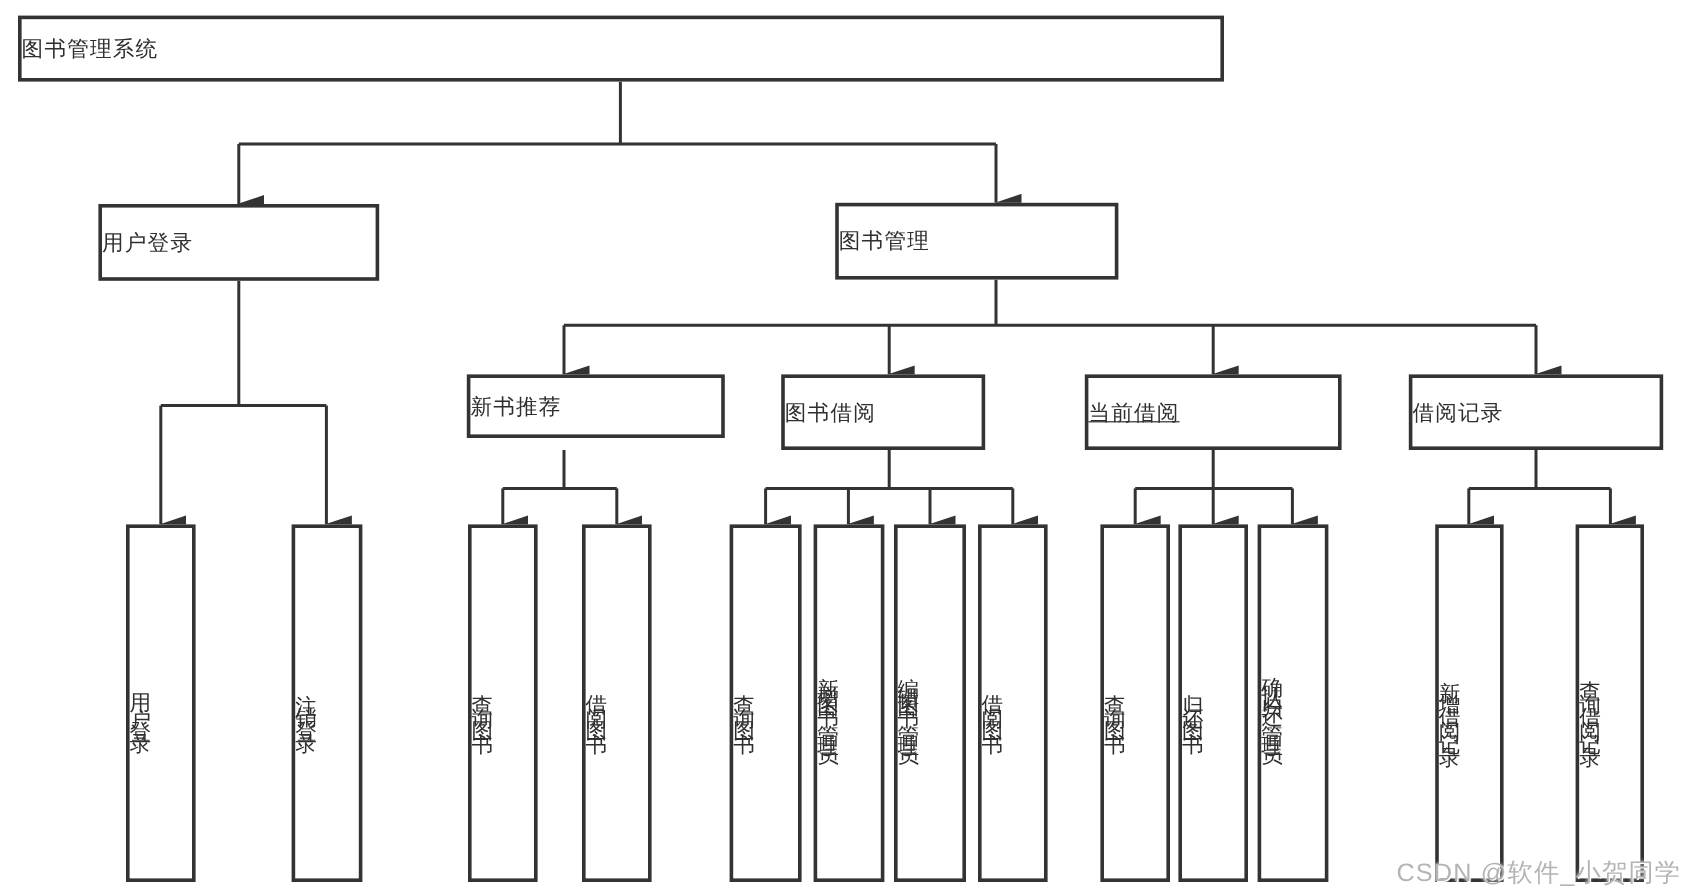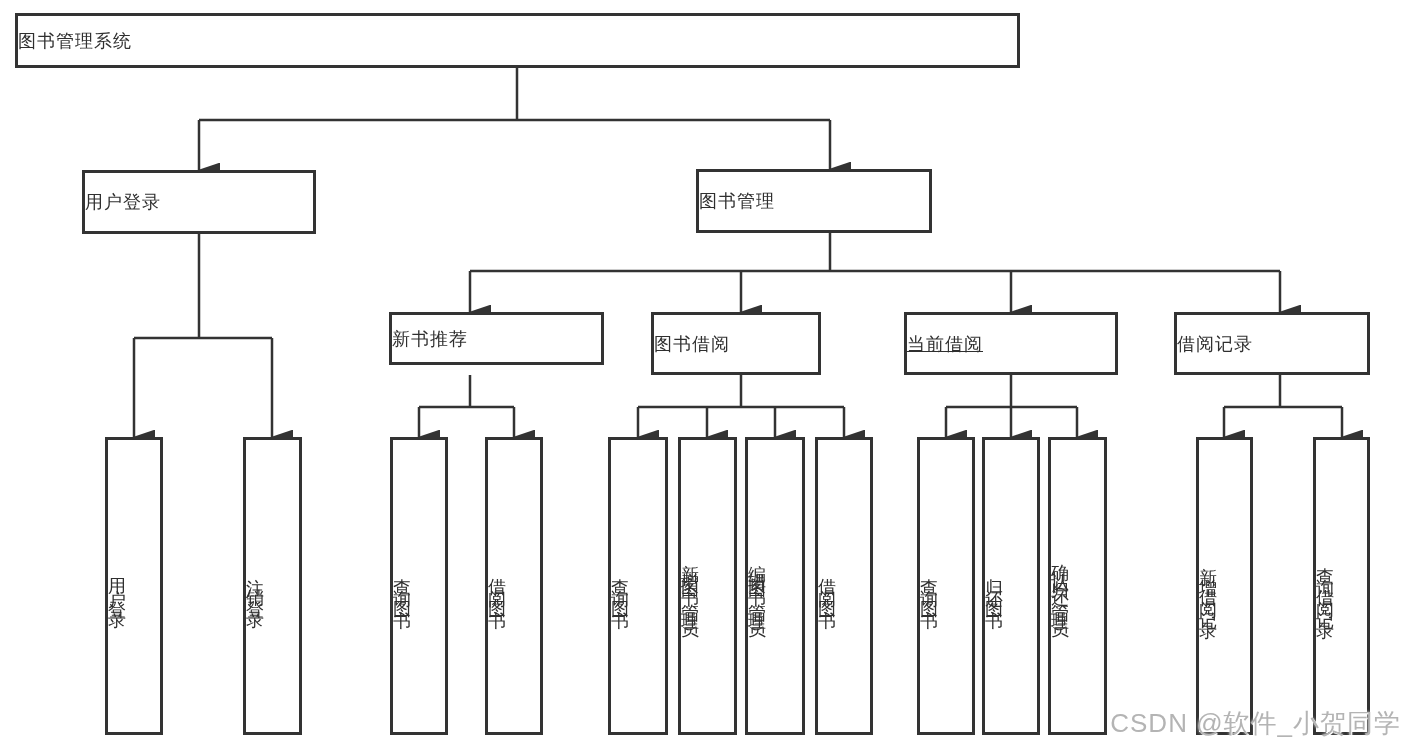--- a/index.html
+++ b/index.html
@@ -38,21 +38,21 @@
     font-size: 18px;
     letter-spacing: 11px;
     line-height: 1;
     white-space: nowrap;
   }
   .vbox .lbl.tight { letter-spacing: 8px; }
   .watermark {
     position: absolute;
     right: 4px;
     bottom: 6px;
-    font-size: 26px;
+    font-size: 21px;
     color: #b4b4b4;
     letter-spacing: 1px;
     text-shadow: 0 0 3px #ffffff, 1px 1px 0 #ffffff;
     z-index: 10;
     white-space: nowrap;
   }
 </style>
 </head>
 <body>
 
@@ -114,21 +114,21 @@
 
   <div class="node hbox" style="left:363px; top:312px; width:215px; height:53px;margin-left:26px;">
     <span class="lbl">新书推荐</span>
   </div>
   <div class="node hbox" style="left:634px; top:312px; width:170px; height:63px;margin-left:17px;">
     <span class="lbl">图书借阅</span>
   </div>
   <div class="node hbox" style="left:904px; top:312px; width:214px; height:63px;text-decoration:underline;">
     <span class="lbl">当前借阅</span>
   </div>
-  <div class="node hbox" style="left:1174px; top:312px; width:196px; height:63px;">
+  <div class="node hbox" style="left:1174px; top:312px; width:212px; height:63px;">
     <span class="lbl">借阅记录</span>
   </div>
 
   <div class="node vbox" style="left:105px; top:437px; width:58px; height:298px;">
     <span class="lbl">用户登录</span>
   </div>
   <div class="node vbox" style="left:243px; top:437px; width:59px; height:298px;">
     <span class="lbl">注销登录</span>
   </div>
 

